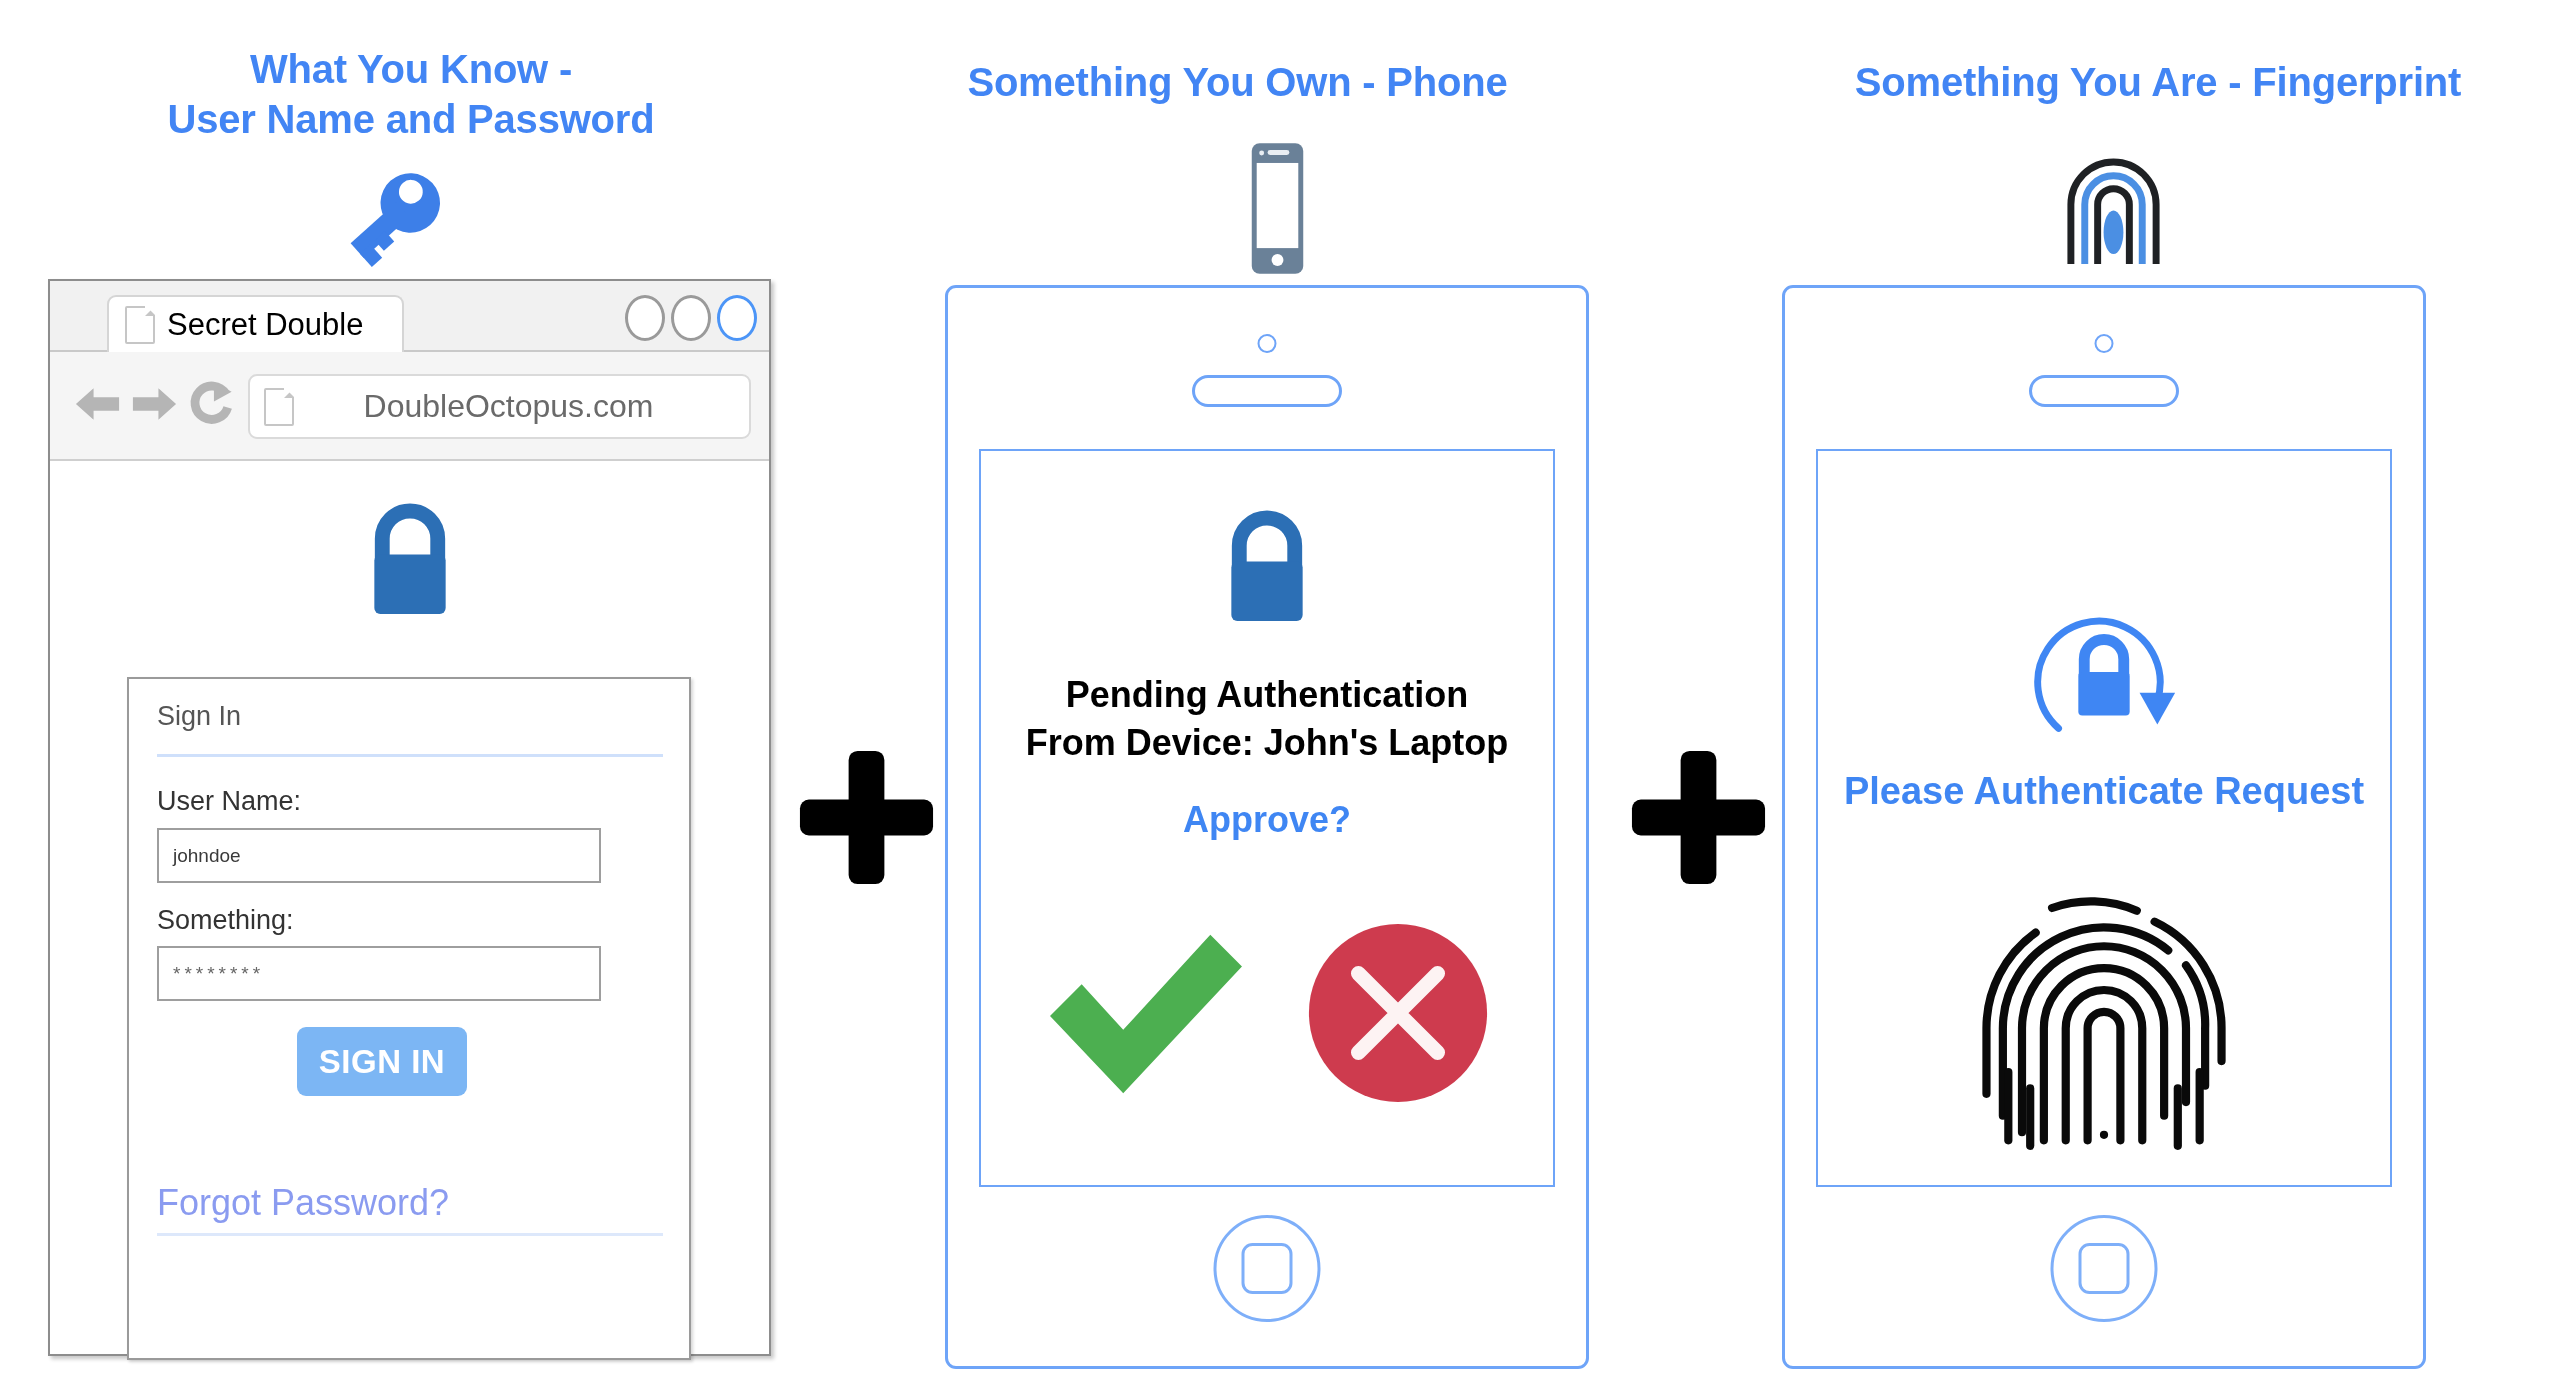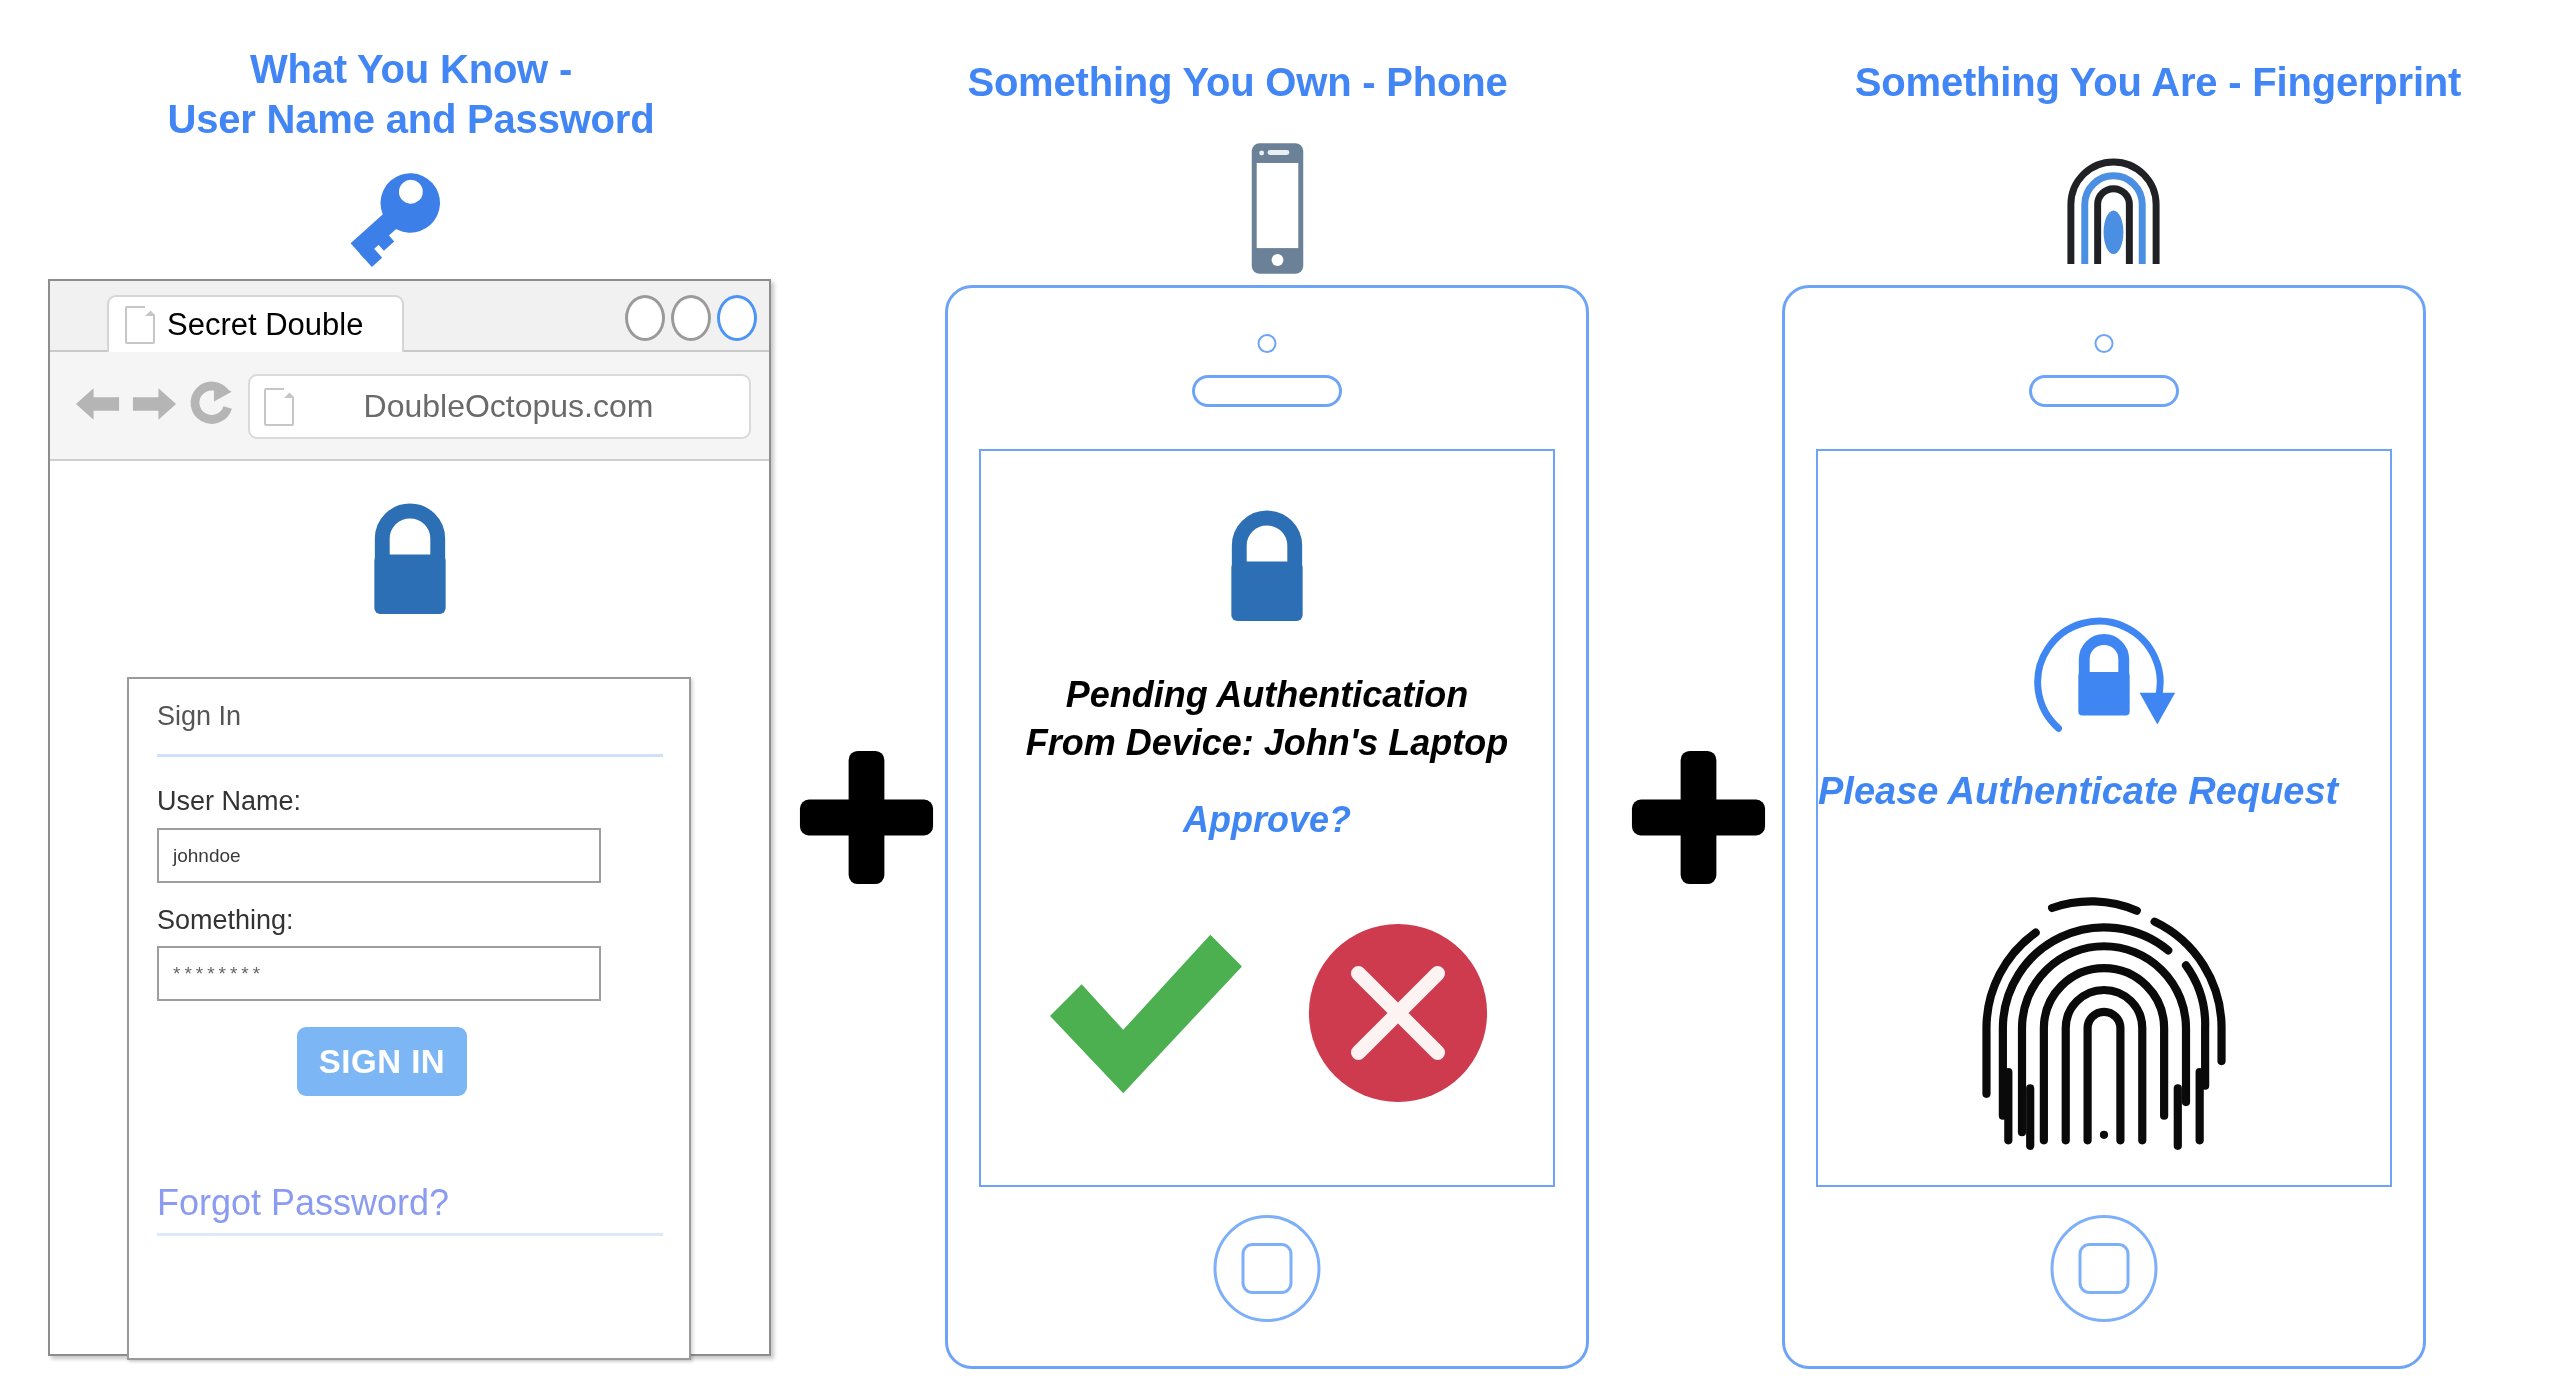--- a/index.html
+++ b/index.html
@@ -99,21 +99,21 @@
   }
   .si-link{
     position:absolute;left:28px;font-size:36px;color:#8a9bf0;
     cursor:pointer;
   }
   .si-foot-rule{position:absolute;left:28px;right:26px;height:3px;background:#dde8fb;}
 
   
   .phone{
     position:absolute;width:644px;height:1084px;top:285px;
-    border:3px solid #6ea4f8;border-radius:27px;background:#fff;box-sizing:border-box;font-style:italic;
+    border:3px solid #6ea4f8;border-radius:11px;background:#fff;box-sizing:border-box;
   }
   .ph-cam{
     position:absolute;left:50%;transform:translateX(-50%);top:46px;
     width:19px;height:19px;border:2px solid #6ea4f8;border-radius:50%;box-sizing:border-box;
   }
   .ph-speaker{
     position:absolute;left:50%;transform:translateX(-50%);top:87px;
     width:150px;height:32px;border:3px solid #6ea4f8;border-radius:18px;box-sizing:border-box;
   }
   .ph-screen{
@@ -128,21 +128,21 @@
   .ph-home-inner{width:51px;height:51px;border:3px solid #7eaff9;border-radius:11px;box-sizing:border-box;}
 
   .ph-line{
     text-align:center;font-weight:bold;font-size:36px;color:#000;
     line-height:48px;white-space:nowrap;
   }
   .approve{
     text-align:center;font-weight:bold;font-size:36px;color:#3f86f3;margin-top:32px;
   }
   .auth-req{
-    text-align:left;font-weight:bold;font-size:38px;color:#3f86f3;white-space:nowrap;
+    text-align:center;font-weight:bold;font-size:38px;color:#3f86f3;white-space:nowrap;
   }
 
   
   .plus{position:absolute;width:46px;height:149px;}
 
   .check-row{
     position:absolute;left:0;right:0;top:465px;
     display:flex;align-items:center;justify-content:center;gap:51px;
   }
 </style>

